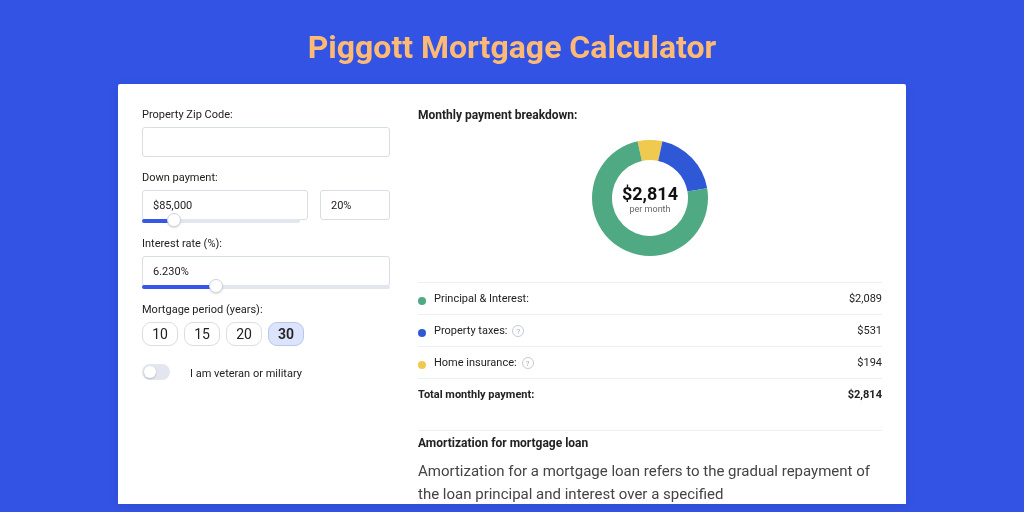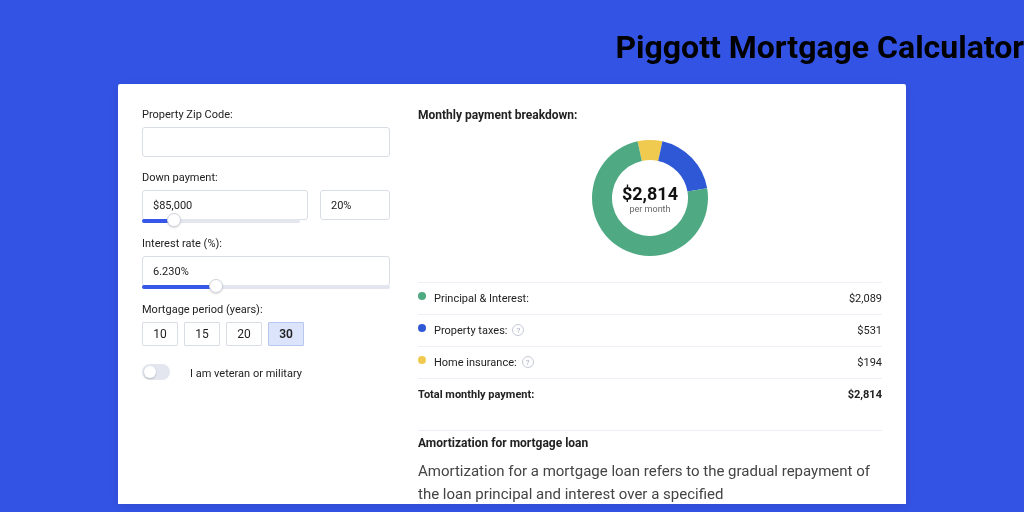--- a/index.html
+++ b/index.html
@@ -1,43 +1,43 @@
 <!DOCTYPE html>
 <html><head>
 <meta charset="utf-8">
 <style>
 *{box-sizing:border-box;margin:0;padding:0;font-family:-apple-system,BlinkMacSystemFont,"Segoe UI",Roboto,Arial,sans-serif}
 body{background:#3353e5;width:1024px;height:512px;overflow:hidden}
-.page-title{color:#000000;font-size:32px;font-weight:700;text-align:right;padding:28px 0 18px}
+.page-title{color:#fdba74;font-size:32px;font-weight:700;text-align:center;padding:28px 0 18px}
 .card{background:#fff;margin:0 auto;width:788px;height:420px;border-radius:2px 2px 0 0;box-shadow:0 2px 8px rgba(0,0,0,.1);display:flex;padding:24px}
 .left{width:248px;flex-shrink:0}
 .right{flex:1;padding-left:28px}
 .lbl{font-size:11px;color:#222;margin-bottom:6px}
 .inp{width:100%;height:30px;border:1px solid #d9dde5;border-radius:3px;padding:0 10px;font-size:11px;color:#222;background:#fff}
 .field{margin-bottom:14px;position:relative}
 .slider{position:relative;height:4px;background:#e3e6ee;border-radius:2px;margin-top:-1px}
 .slider-fill{position:absolute;left:0;top:0;height:4px;background:#3757e8;border-radius:2px}
 .slider-thumb{position:absolute;top:-6px;width:14px;height:14px;background:#fff;border:1px solid #d0d4de;border-radius:50%;box-shadow:0 1px 2px rgba(0,0,0,.15);transform:translateX(-50%)}
 .dp-row{display:flex;gap:12px}
 .dp-row .inp:first-child{flex:1}
 .dp-row .inp:last-child{width:70px}
 .period-btns{display:flex;gap:6px}
-.pbtn{width:36px;height:24px;border:1px solid #d9dde5;border-radius:1px;background:#fff;font-size:12px;color:#222;display:flex;align-items:center;justify-content:center;cursor:pointer}
+.pbtn{width:36px;height:24px;border:1px solid #d9dde5;border-radius:9px;background:#fff;font-size:14px;color:#222;display:flex;align-items:center;justify-content:center;cursor:pointer}
 .pbtn.active{background:#dbe4fb;border-color:#b8c7f0;font-weight:600}
 .vet-row{display:flex;align-items:flex-end;gap:20px;margin-top:18px}
 .toggle{width:28px;height:16px;background:#e3e6ee;border-radius:8px;position:relative;cursor:pointer}
 .toggle::after{content:"";position:absolute;left:2px;top:2px;width:12px;height:12px;background:#fff;border-radius:50%;box-shadow:0 1px 2px rgba(0,0,0,.2)}
 .sect-title{font-size:12px;font-weight:700;color:#222;margin-bottom:12px}
 .chart-wrap{display:flex;justify-content:center;margin-bottom:20px}
 .donut{position:relative;width:128px;height:128px}
 .donut-center{position:absolute;left:50%;top:50%;transform:translate(-50%,-50%);text-align:center}
 .donut-amt{font-size:18px;font-weight:700;color:#111}
 .donut-per{font-size:9px;color:#666}
 .legend{border-top:1px solid #eceff5}
-.lrow{display:flex;align-items:flex-start;padding:9px 0;border-bottom:1px solid #eceff5;font-size:11px}
+.lrow{display:flex;align-items:flex-end;padding:9px 0;border-bottom:1px solid #eceff5;font-size:11px}
 .ldot{width:8px;height:8px;border-radius:50%;margin-right:8px}
 .lname{color:#222}
 .linfo{width:12px;height:12px;border:1px solid #c5cad6;border-radius:50%;margin-left:5px;font-size:8px;color:#a7adbd;display:flex;align-items:center;justify-content:center}
 .lval{margin-left:auto;color:#222}
 .lrow.tot{border-bottom:none}
 .lrow.tot .lname,.lrow.tot .lval{font-weight:700}
 .amort{margin-top:20px;border-top:1px solid #eceff5;padding-top:5px}
 .amort-title{font-size:12px;font-weight:700;color:#222;margin-bottom:10px}
 .amort-text{font-size:15px;color:#444;line-height:1.5}
 </style>

